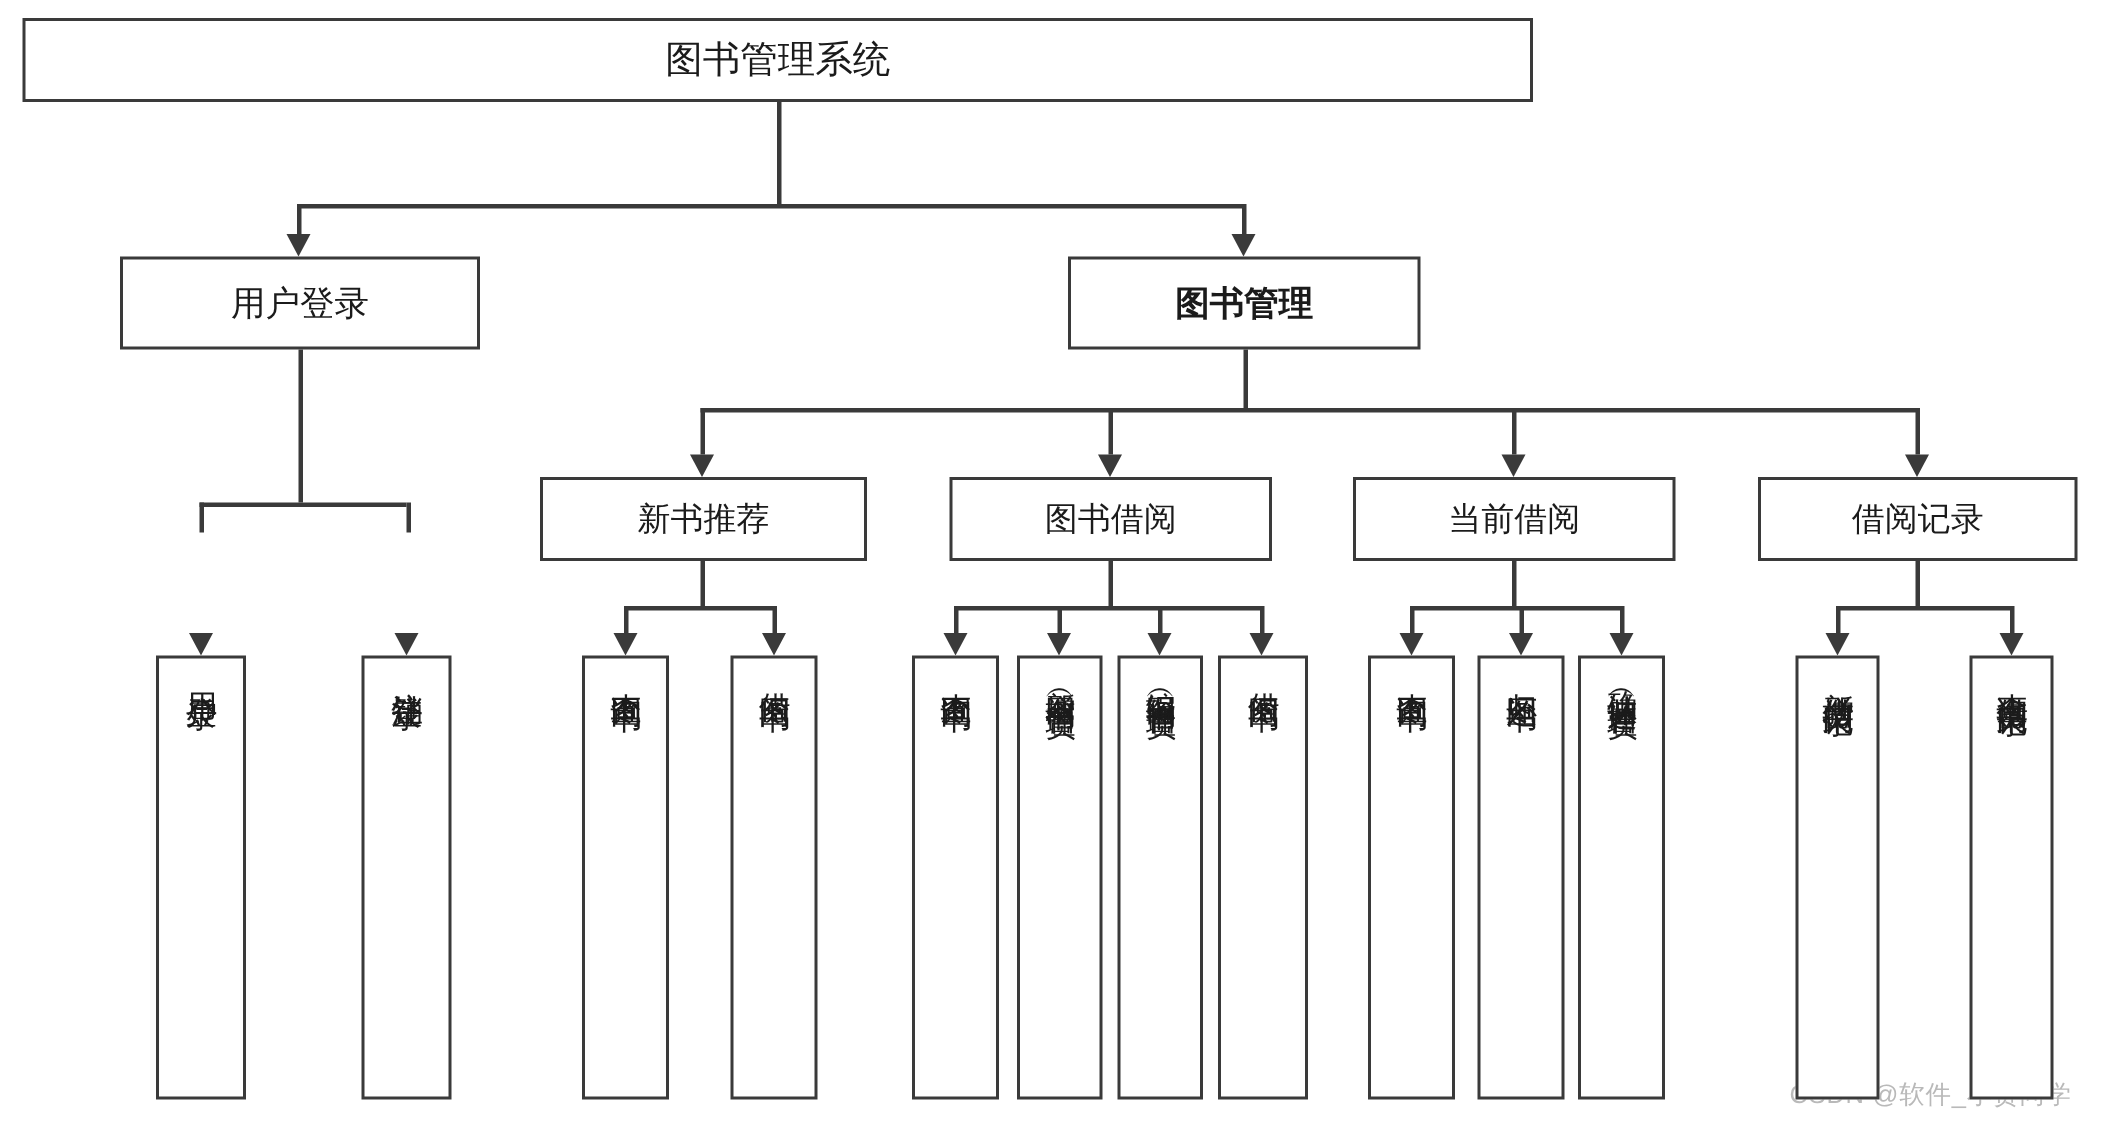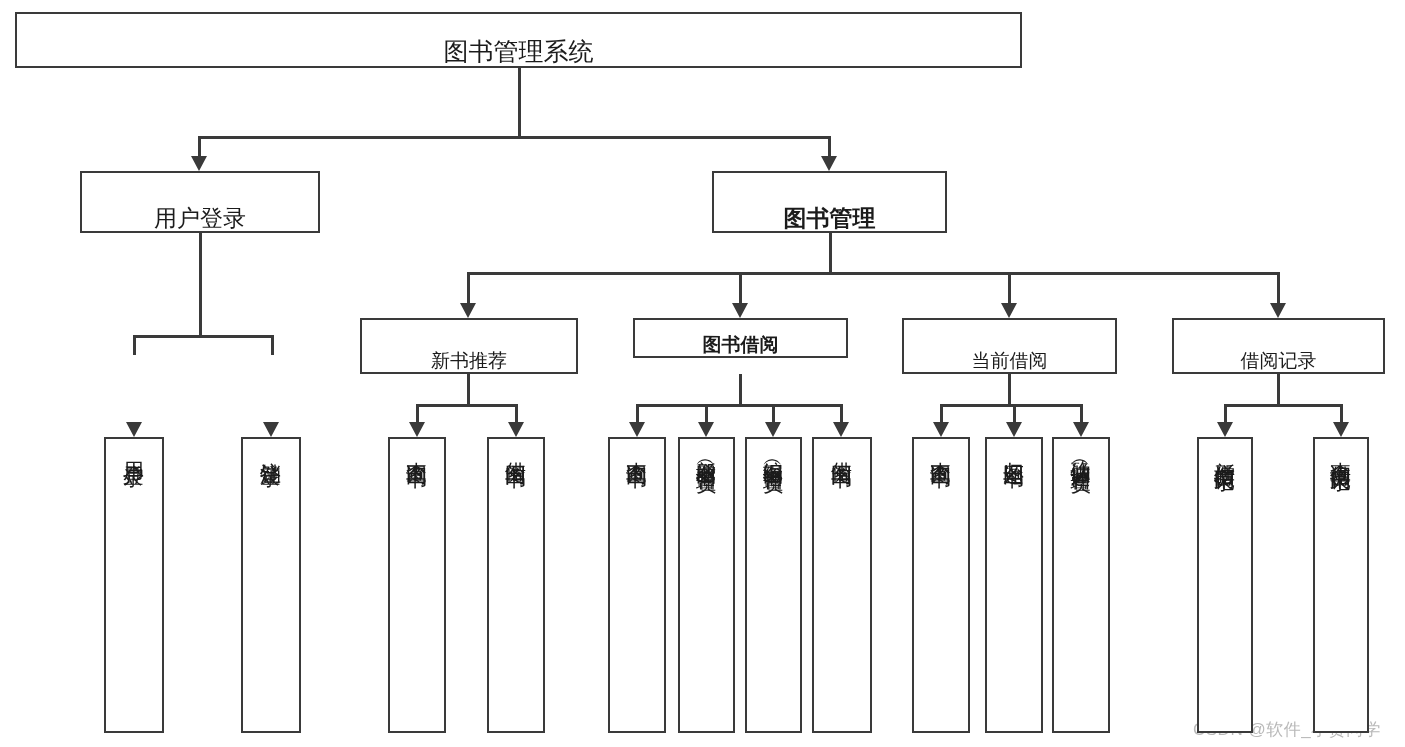--- a/index.html
+++ b/index.html
@@ -15,28 +15,28 @@
     background:#ffffff;
     overflow:hidden;
   }
   
   .box{
     position:absolute;
     box-sizing:border-box;
     border:2.5px solid #3a3a3a;
     background:#ffffff;
     display:flex;
-    align-items:flex-end;
+    align-items:center;
     justify-content:center;
     color:#1b1b1b;
     line-height:1.15;
   }
   .box.root{font-size:25px;}
   .box.lvl2{font-size:23px;}
-  .box.lvl3{font-size:19px;}
+  .box.lvl3{font-size:22px;}
   
   .box.leaf{
     align-items:flex-start;
     justify-content:center;
     padding-top:6px;
   }
   .vtext{
     writing-mode:vertical-rl;
     text-orientation:upright;
     font-size:21px;
@@ -81,21 +81,21 @@
     </div>
     <div class="box lvl2" style="left: 80px; top: 171px; width: 240px; height: 62px;">
       <span>用户登录</span>
     </div>
     <div class="box lvl2" style="left: 712px; top: 171px; width: 235px; height: 62px; font-weight: bold;">
       <span>图书管理</span>
     </div>
     <div class="box lvl3" style="left: 360px; top: 318px; width: 218px; height: 56px;">
       <span>新书推荐</span>
     </div>
-    <div class="box lvl3" style="left: 633px; top: 318px; width: 215px; height: 40px; font-weight: bold;">
+    <div class="box lvl3" style="left: 633px; top: 318px; width: 215px; height: 56px;">
       <span>图书借阅</span>
     </div>
     <div class="box lvl3" style="left: 1172px; top: 318px; width: 213px; height: 56px;">
       <span>借阅记录</span>
     </div>
     <div class="box lvl3" style="left: 902px; top: 318px; width: 215px; height: 56px;">
       <span>当前借阅</span>
     </div>
     <div class="box leaf" style="left: 104px; top: 437px; width: 60px; height: 296px;">
       <span class="vtext">用户登录</span>

